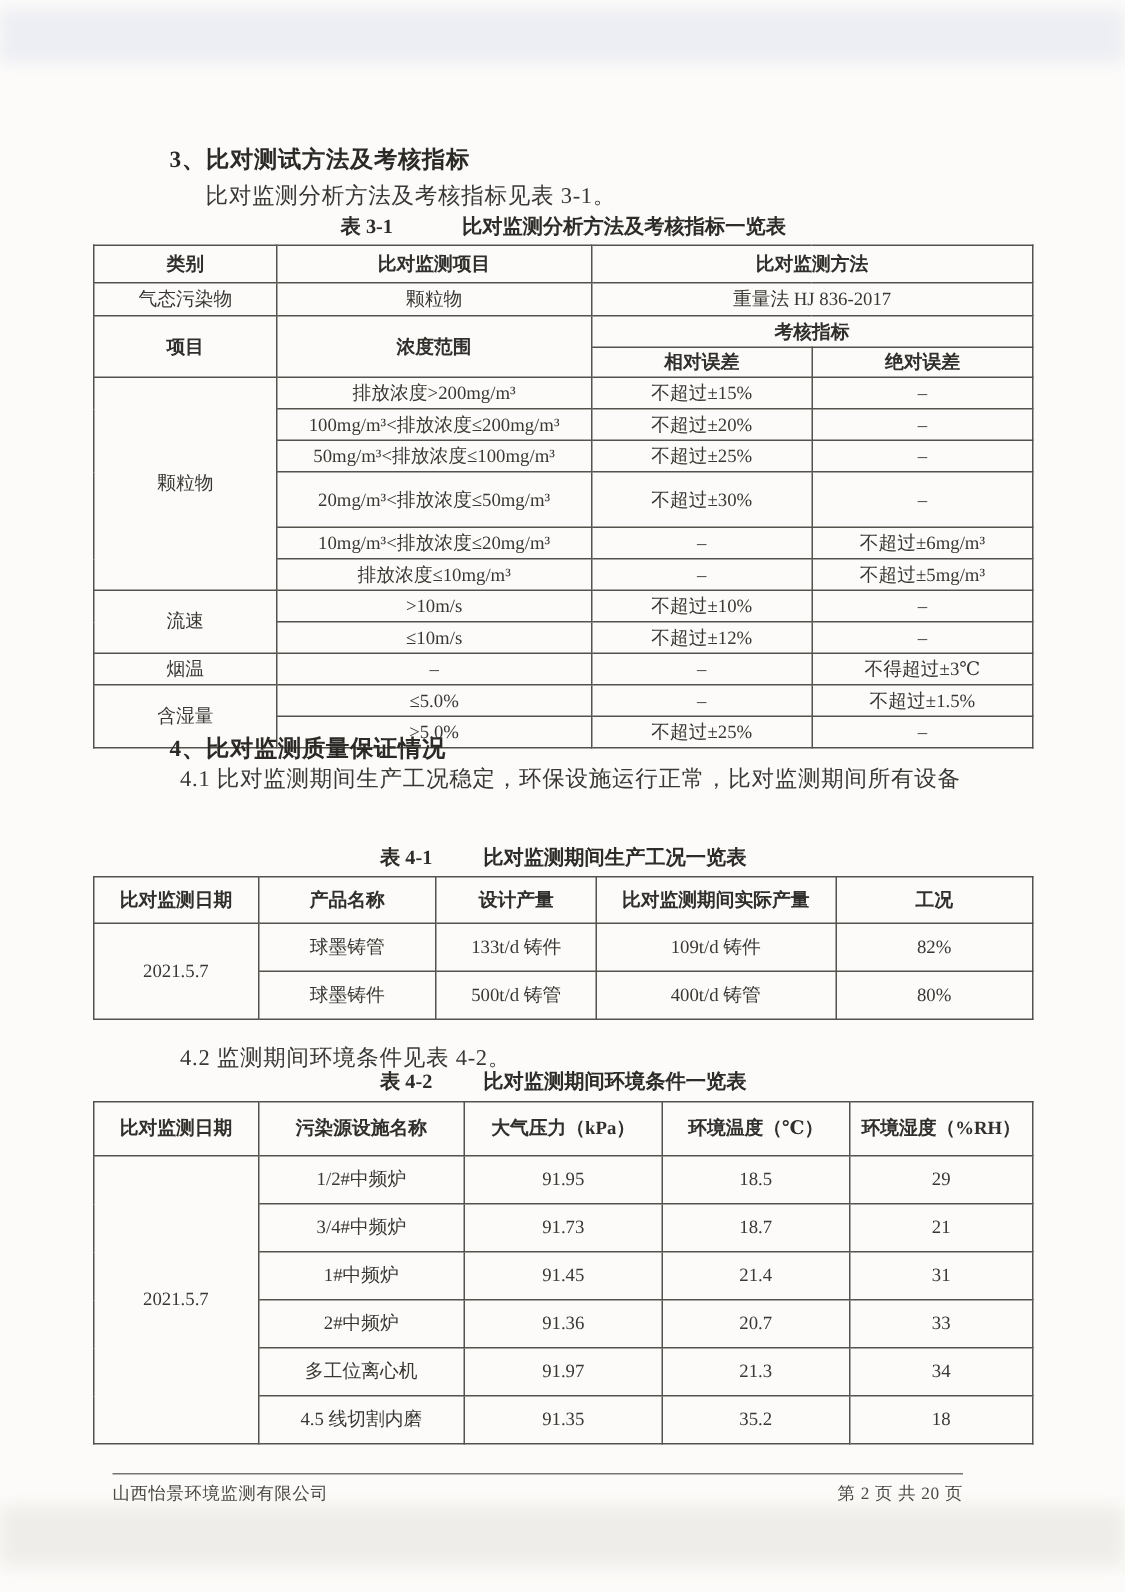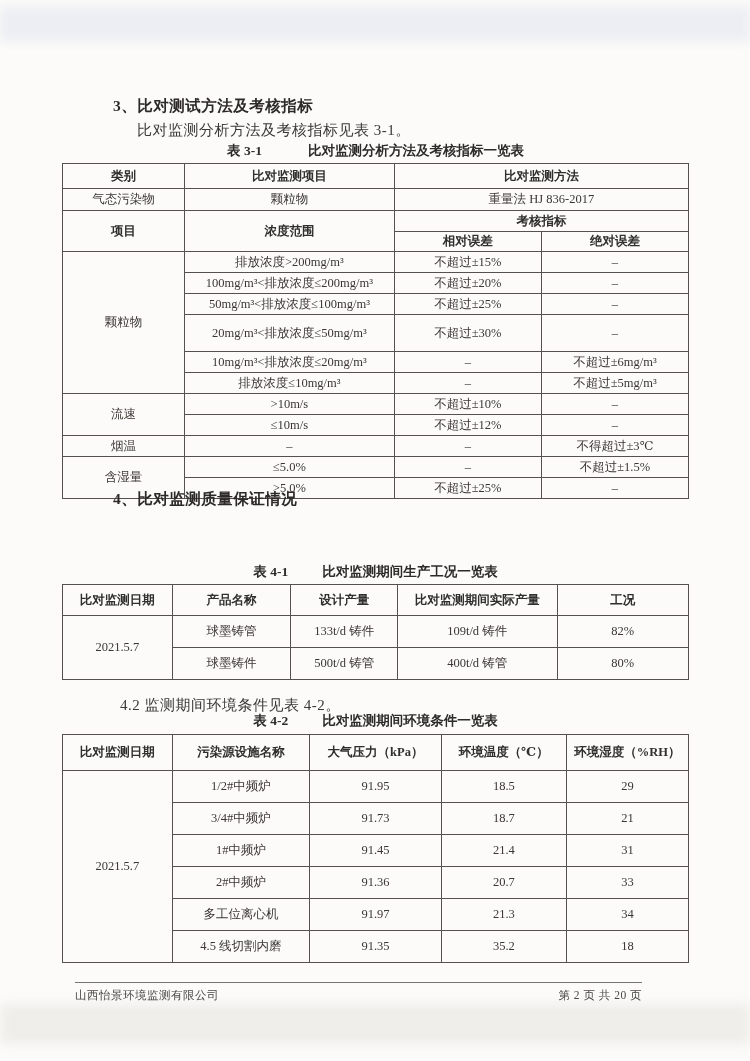--- a/index.html
+++ b/index.html
@@ -131,20 +131,21 @@
     <td>&gt;5.0%</td>
     <td>不超过±25%</td>
     <td>–</td>
   </tr>
 </tbody>
   </table>
 
 <div class="abs h-sec" style="left:113px; top:489px;">4、比对监测质量保证情况</div>
 
 <div class="abs body-text" style="left:90px; top:510px; width:575px;">
+  <div style="text-indent:2em; margin-bottom:10px;">4.1 比对监测期间生产工况稳定，环保设施运行正常，比对监测期间所有设备</div>
 </div>
 
 <div class="abs caption" style="top:563px;">
   <span class="gap-md">表 4-1</span>
   <span>比对监测期间生产工况一览表</span>
 </div>
 
 <table class="tbl abs" style="left:62px; top:584px;">
   <colgroup>
     <col style="width:17.5%">

